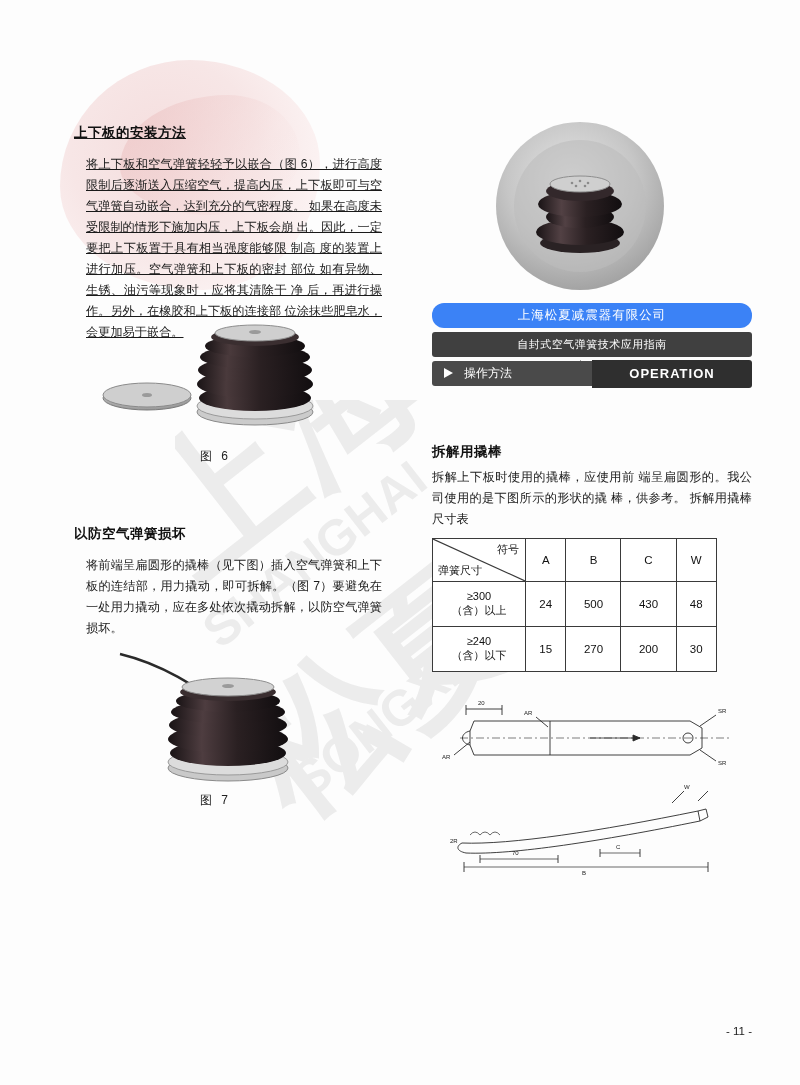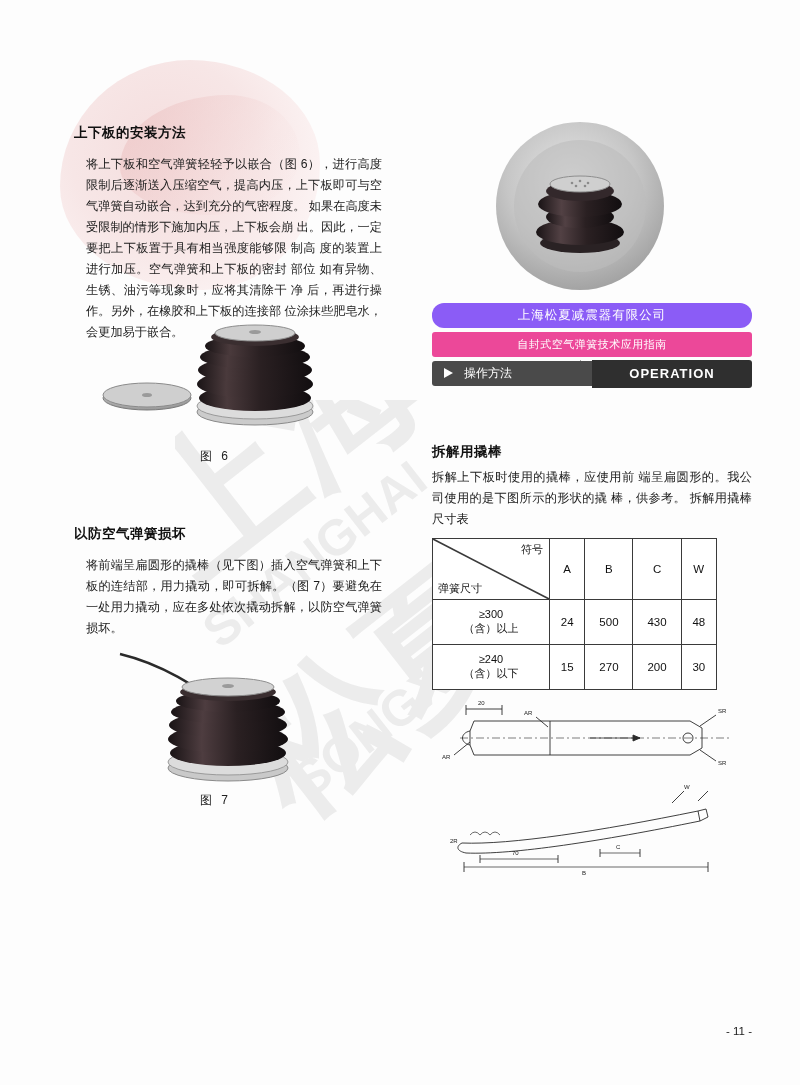--- a/index.html
+++ b/index.html
@@ -47,20 +47,21 @@
     width: 470px; height: 560px;
     pointer-events: none;
     opacity: .30;
   }
 
   
   .left-col {
     position: absolute;
     left: 74px; top: 124px;
     width: 320px;
+    text-decoration: underline;
   }
   .sec-title {
     font-size: 13.5px;
     font-weight: bold;
     color: #111;
     margin: 0 0 6px 0;
     letter-spacing: .5px;
   }
   .sec-body {
     font-size: 12.2px;
@@ -109,30 +110,30 @@
     position: absolute;
     left: 432px;
     width: 320px;
     height: 25px;
     box-sizing: border-box;
     display: flex;
     align-items: center;
   }
   #brand-company {
     top: 303px;
-    background: #8b5cf6;
+    background: #3b82f6;
     border-radius: 12px 12px 12px 12px;
     color: #ffffff;
     font-size: 12.5px;
     justify-content: center;
     letter-spacing: 1px;
   }
   #brand-subtitle {
     top: 332px;
-    background: #ec4899;
+    background: #404040;
     border-radius: 3px;
     color: #ffffff;
     font-size: 11px;
     justify-content: center;
     letter-spacing: .5px;
   }
   #brand-operation {
     top: 361px;
     padding: 0;
     background: transparent;
@@ -209,21 +210,21 @@
     vertical-align: middle;
     padding: 3px 2px;
     color: #111;
     font-weight: normal;
   }
   .dim-table thead th { height: 36px; }
   .dim-table tbody td { height: 38px; }
   .corner-cell {
     position: relative;
     width: 92px;
-    padding: 12px !important;
+    padding: 0 !important;
     overflow: hidden;
   }
   .corner-cell .diag {
     position: absolute;
     left: 0; top: 0;
     width: 100%; height: 100%;
   }
   .corner-cell .lbl-top {
     position: absolute;
     right: 6px; top: 3px;

